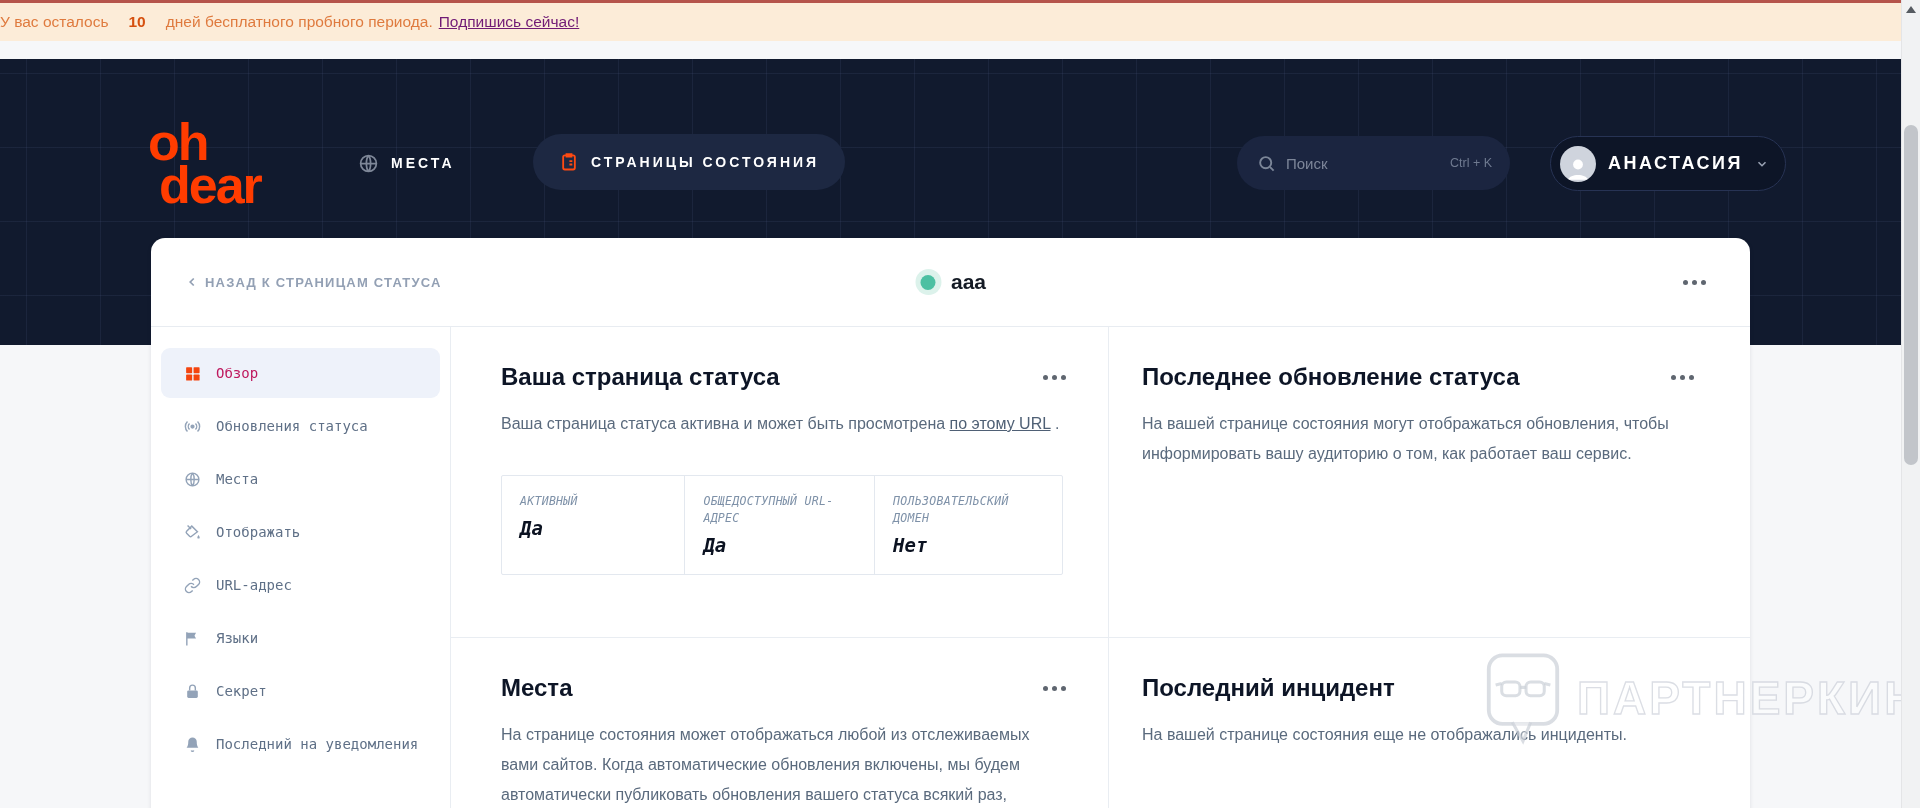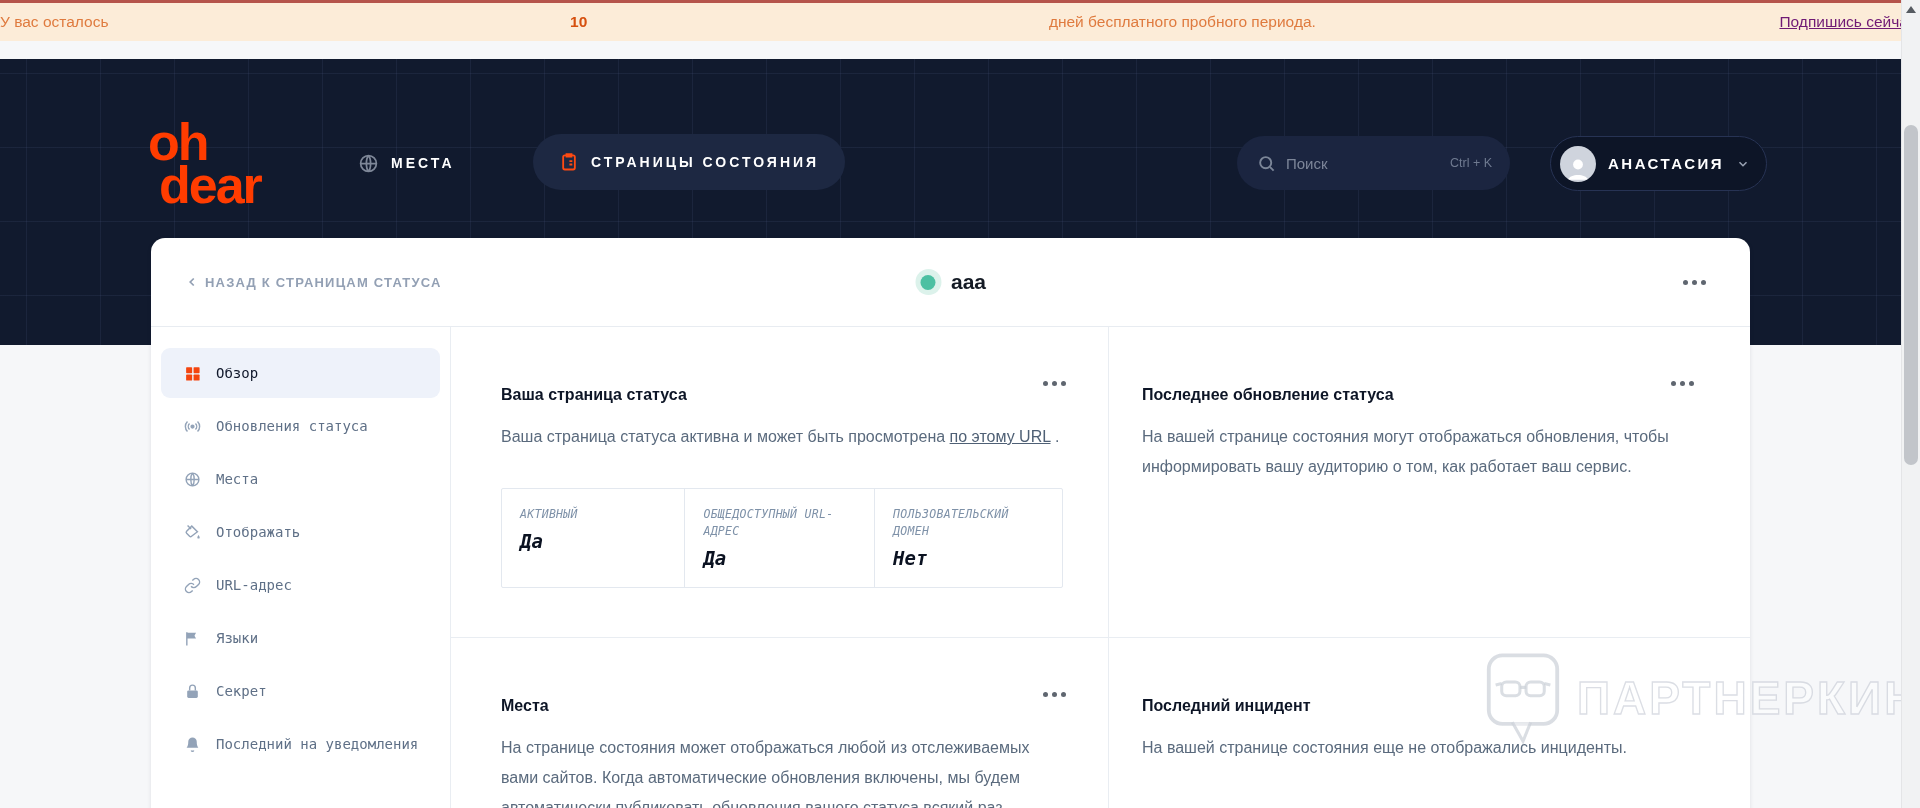--- a/index.html
+++ b/index.html
@@ -3,24 +3,24 @@
 <meta charset="utf-8">
 <style>
   * { margin:0; padding:0; box-sizing:border-box; }
   html,body { width:1920px; height:808px; overflow:hidden; }
   body { font-family:"Liberation Sans", sans-serif; background:#f6f7f9; position:relative; }
 
   
   .banner {
     position:absolute; top:0; left:0; width:1920px; height:41px;
     background:#fcecd8; border-top:3px solid #b5544b;
-    display:flex; align-items:center; justify-content:space-between;
+    display:flex; align-items:center; justify-content:flex-start;
     font-size:15.5px; color:#df7a3e; z-index:3;
   }
-  .banner b { color:#d6500f; font-weight:bold; margin:0 4px; }
+  .banner b { color:#d6500f; font-weight:bold; margin:0 20px; }
   .banner a { color:#701a75; text-decoration:underline; margin-left:6px; cursor:pointer; }
 
   
   .header {
     position:absolute; top:59px; left:0; width:1920px; height:286px;
     background:#111a2e; z-index:1;
     background-image:
       linear-gradient(rgba(96,110,160,0.13) 1px, transparent 1px),
       linear-gradient(90deg, rgba(96,110,160,0.13) 1px, transparent 1px);
     background-size:74px 74px; background-position:26px 14px;
@@ -58,21 +58,21 @@
 
   .user {
     position:absolute; left:1550px; top:77px; height:55px;
     background:#0d1527; border:1px solid #273354; border-radius:28px;
     display:flex; align-items:center; padding:0 16px 0 9px; gap:12px; cursor:pointer;
   }
   .avatar {
     width:36px; height:36px; border-radius:50%; background:#cfd4dd;
     display:flex; align-items:flex-end; justify-content:center; overflow:hidden;
   }
-  .user .name { color:#fff; font-weight:bold; font-size:15px; letter-spacing:2.5px; }
+  .user .name { color:#fff; font-weight:bold; font-size:18px; letter-spacing:2.5px; }
 
   
   .page-bg { position:absolute; top:327px; left:0; width:1920px; height:481px; background:#f6f7f9; z-index:0; }
 
   
   .card {
     position:absolute; left:151px; top:238px; width:1599px; height:640px;
     background:#fff; border-radius:14px; z-index:5;
     box-shadow:0 1px 4px rgba(15,23,42,0.10);
   }
@@ -102,34 +102,34 @@
   .card-body { display:flex; height:550px; }
 
   
   aside { width:300px; border-right:1px solid #e9edf2; padding:21px 10px 0 10px; flex-shrink:0; }
   .side-item {
     display:flex; align-items:center; gap:15px; height:50px;
     padding-left:22px; border-radius:9px; cursor:pointer;
     font-family:"DejaVu Sans Mono", monospace; font-size:14px; color:#5f7087;
   }
   .side-item .ic { width:18px; display:flex; justify-content:center; color:#93a3b8; }
-  .side-item.active { background:#eef2fa; color:#0f172a; }
+  .side-item.active { background:#eef2fa; color:#be185d; }
   .side-item.active .ic { color:#f4450f; }
   .gap-lg { margin-top:26px; }
   .gap-md { margin-top:24px; }
   .side-item + .side-item { margin-top:3px; }
 
   
   .main { flex:1; display:grid; grid-template-columns:657px 1fr; grid-template-rows:310px auto; }
   .cell { padding:36px 42px 0 50px; position:relative; }
   .cell-r { padding-left:33px; padding-right:56px; }
   .b-left { border-left:1px solid #e9edf2; }
   .b-top  { border-top:1px solid #e9edf2; }
   .cell-head { display:flex; align-items:center; justify-content:space-between; margin-bottom:18px; }
-  .cell-head h2 { font-size:16px; font-weight:bold; color:#0d1526;margin-top:23px; }
+  .cell-head h2 { font-size:24px; font-weight:bold; color:#0d1526; }
   .body-text { font-size:16px; color:#5a6a7d; line-height:30px; }
   .body-text a { color:#4f6075; text-decoration:underline; cursor:pointer; }
 
   
   .stats {
     margin-top:36px; display:grid; grid-template-columns:1fr 1.04fr 1.03fr;
     border:1px solid #e3e8ef; border-radius:2px; width:562px;font-style:italic;
   }
   .stat { padding:17px 18px 18px 18px; }
   .stat + .stat { border-left:1px solid #e3e8ef; }

